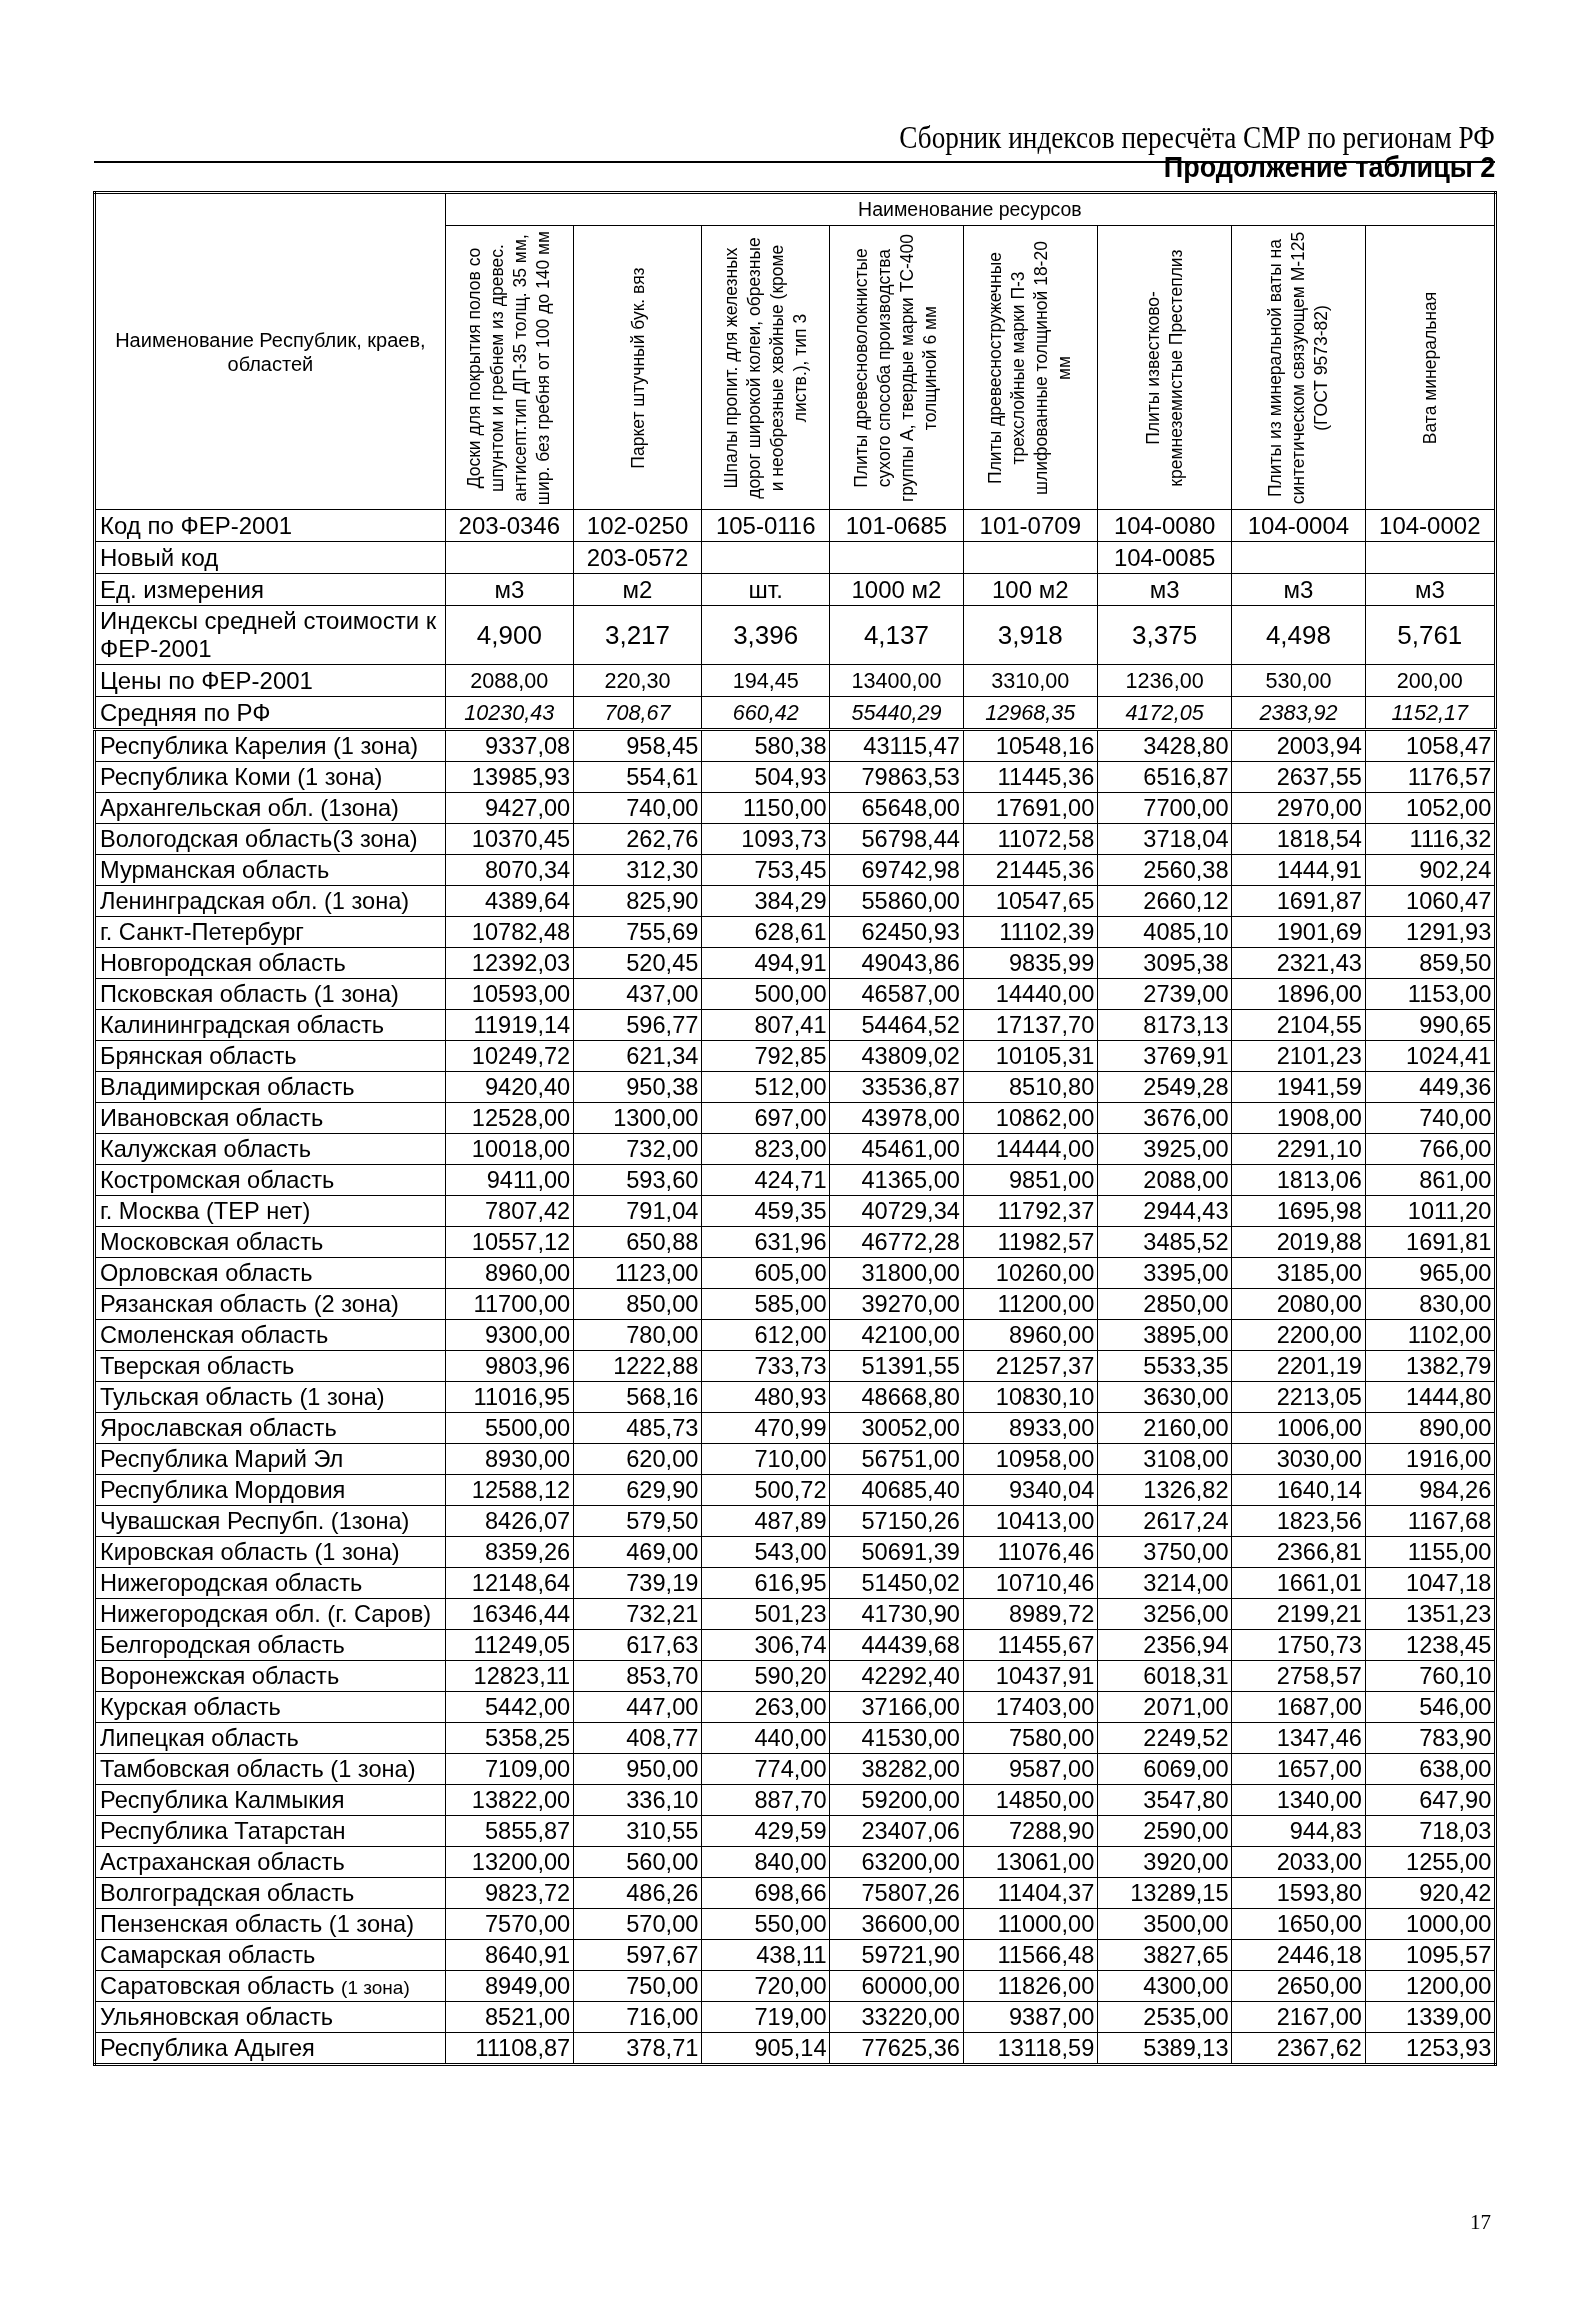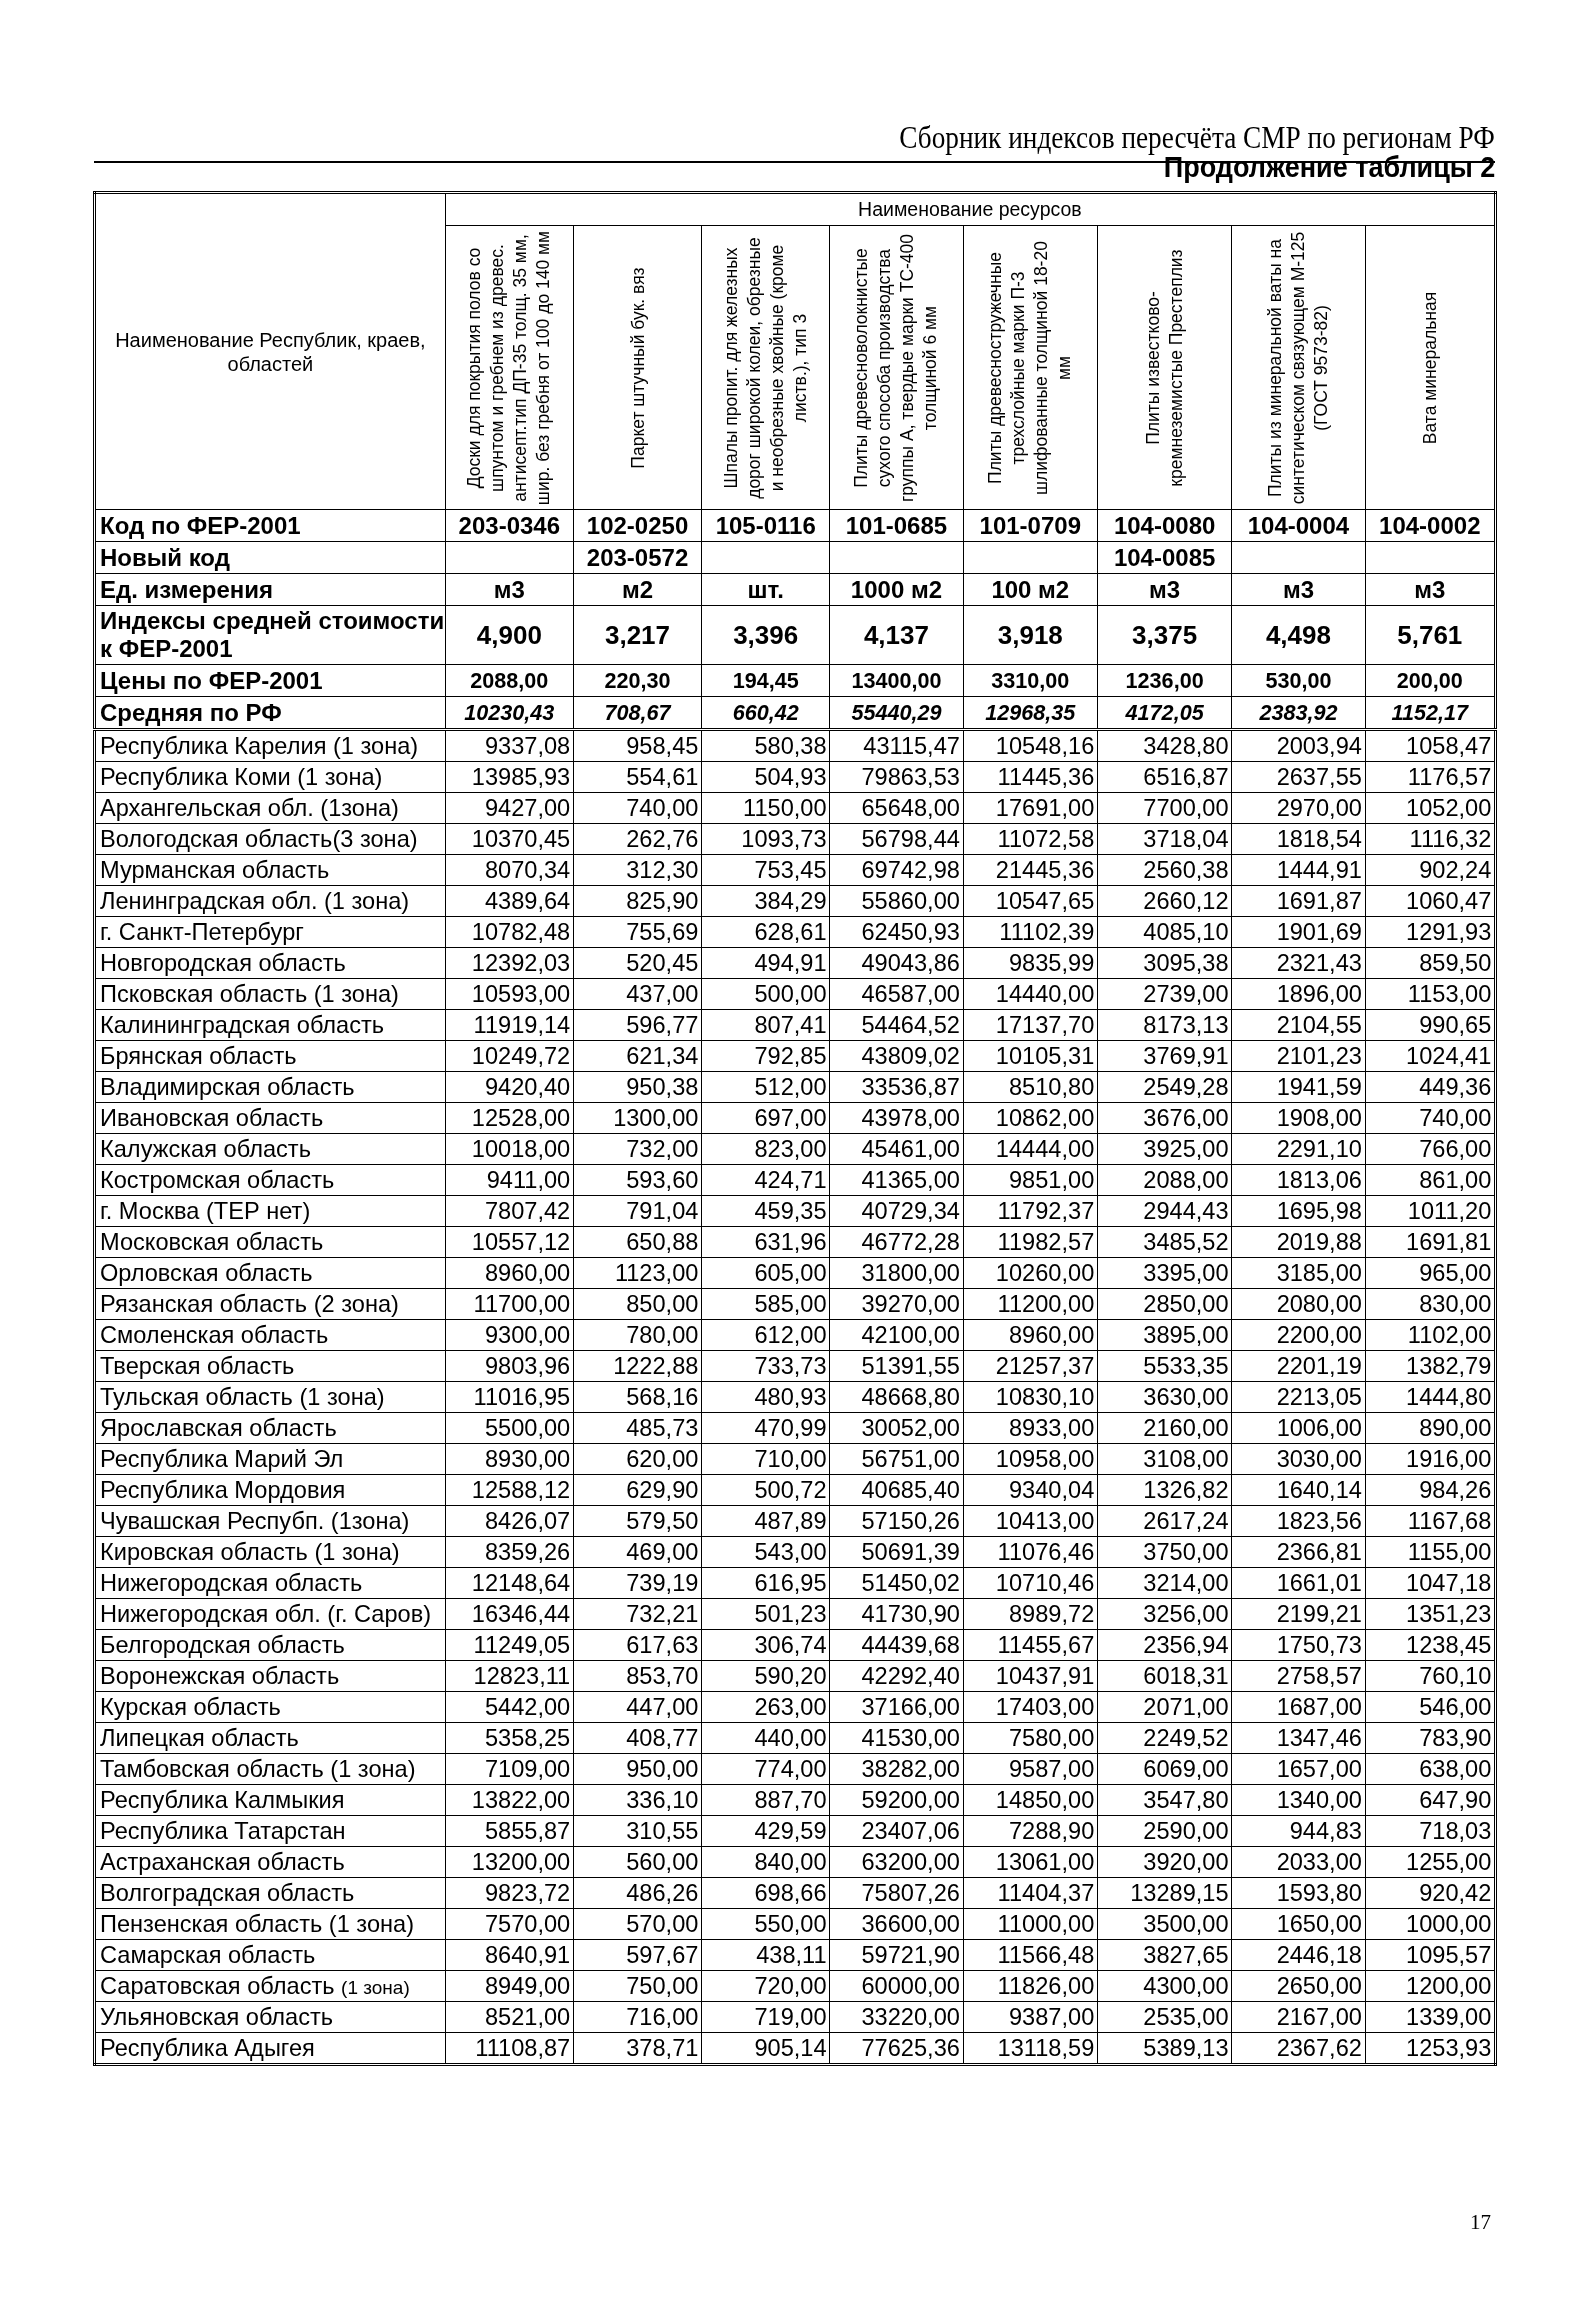--- a/index.html
+++ b/index.html
@@ -38,21 +38,21 @@
     text-align: center; vertical-align: middle; font-size: 20px; line-height: 24px;
     font-weight: normal;
   }
   .hdr-group { height: 31px; font-size: 19.5px; text-align: center; font-weight: normal; margin-left: 44px; }
   .hdr-res { height: 283px; position: relative; font-weight: normal; }
   .vert {
     position: absolute; left: 50%; top: 50%;
     width: 276px; transform: translate(-50%, -50%) rotate(-90deg);
     text-align: center; font-size: 17.5px; line-height: 23px; white-space: pre-line;
   }
-  tr.meta td { font-weight: bold; font-size: 24px; height: 31px; }
+  tr.meta td { font-weight: normal; font-size: 24px; height: 31px; }
   tr.meta td.label { padding-left: 4px; transform-origin: left center; }
   tr.meta td.val { text-align: center; }
   tr.idx td { height: 58px; }
   tr.idx td.val { font-size: 26px; }
   tr.prices td.val { font-size: 21.6px; }
   tr.avg td.val { font-size: 21.6px; font-style: italic; }
   tr.meta.codes td.val { font-size: 24px; }
   tr.avg { border-bottom: 3.4px double #000; }
   tr.region td { height: 30px; font-size: 23.6px; }
   tr.region td.label { padding-left: 4px; white-space: nowrap; margin-left: 10px; }

